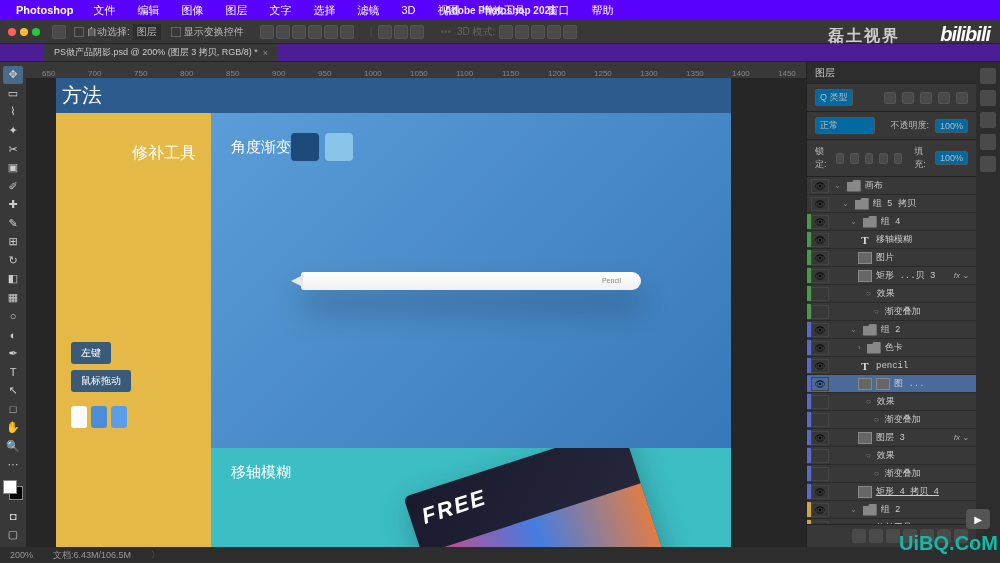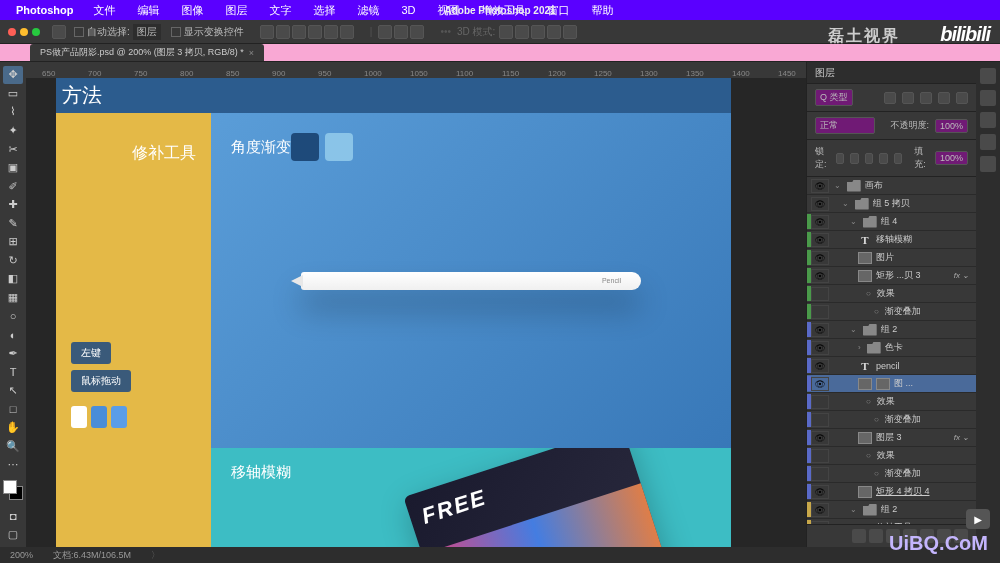--- a/index.html
+++ b/index.html
@@ -15,21 +15,21 @@
 
 .options-bar { height: 24px; background: #383838; display: flex; align-items: center; padding: 0 8px; border-bottom: 1px solid #222; font-size: 10px; color: #bbb; }
 .win-dots { display: flex; gap: 4px; margin-right: 12px; }
 .win-dots span { width: 8px; height: 8px; border-radius: 50%; }
 .dot-r { background: #ff5f56; } .dot-y { background: #ffbd2e; } .dot-g { background: #27c93f; }
 .opt-item { margin-right: 10px; display: flex; align-items: center; gap: 3px; }
 .opt-check { width: 10px; height: 10px; border: 1px solid #666; }
 .opt-icon { width: 14px; height: 14px; background: #4a4a4a; border: 1px solid #555; border-radius: 2px; }
 
 
-.tab-bar { height: 18px; background: #f9a8d4; display: flex; align-items: flex-end; padding-left: 30px; border-bottom: 1px solid #222; }
+.tab-bar { height: 18px; background: #4c1d95; display: flex; align-items: flex-end; padding-left: 44px; border-bottom: 1px solid #222; }
 .tab { background: #383838; font-size: 9px; color: #ccc; padding: 2px 10px; border-radius: 3px 3px 0 0; display: flex; align-items: center; gap: 5px; }
 .tab .close { font-size: 9px; color: #888; }
 
 
 .main { display: flex; height: calc(563px - 20px - 24px - 18px - 16px); }
 
 
 .toolbar { width: 26px; background: #383838; display: flex; flex-direction: column; align-items: center; padding: 4px 0; gap: 1px; }
 .tool { width: 20px; height: 18px; display: flex; align-items: center; justify-content: center; color: #ccc; font-size: 11px; cursor: pointer; border-radius: 2px; }
 .tool.active { background: #4a6a8a; }
@@ -75,49 +75,49 @@
 .panel-teal { flex: 1; background: #3dbdc4; padding: 15px 20px; position: relative; overflow: hidden; }
 .panel-teal .label { color: #fff; font-size: 15px; }
 .card-graphic { position: absolute; right: 80px; top: 10px; width: 230px; height: 150px; background: linear-gradient(135deg, #1a1a2e 0%, #2a2a3e 100%); transform: rotate(-18deg); border-radius: 6px; padding: 12px; box-shadow: 0 10px 30px rgba(0,0,0,0.25); }
 .card-graphic .free { color: #fff; font-weight: bold; font-size: 22px; font-style: italic; letter-spacing: 2px; }
 .card-wave { position: absolute; bottom: 0; left: 0; right: 0; height: 60%; background: linear-gradient(90deg, #ff4a8d, #4a8dff, #ff8d4a); border-radius: 0 0 6px 6px; opacity: 0.85; }
 
 
 .right-panels { width: 170px; background: #383838; display: flex; flex-direction: column; border-left: 1px solid #222; }
 .panel-header { height: 22px; background: #2d2d2d; display: flex; align-items: center; padding: 0 8px; font-size: 10px; color: #ccc; border-bottom: 1px solid #222; }
 .panel-controls { padding: 5px 8px; font-size: 9px; color: #bbb; display: flex; gap: 6px; align-items: center; border-bottom: 1px solid #222; }
-.panel-controls .sel { background: #701a75; border: 1px solid #555; padding: 1px 4px; border-radius: 2px; }
+.panel-controls .sel { background: #0369a1; border: 1px solid #555; padding: 1px 4px; border-radius: 2px; }
 .panel-icons-row { display: flex; gap: 3px; padding: 4px 8px; border-bottom: 1px solid #222; }
 .panel-icons-row span { width: 14px; height: 14px; background: #4a4a4a; border-radius: 2px; }
 
 .layers-list { flex: 1; overflow-y: auto; font-size: 9px; }
 .layer-row { display: flex; align-items: center; min-height: 18px; padding: 1px 4px 1px 0; border-bottom: 1px solid #2a2a2a; }
 .layer-row.sel { background: #4a6a9a; }
 .eye-box { width: 18px; height: 14px; border: 1px solid #444; margin-right: 1px; flex-shrink: 0; display: flex; align-items: center; justify-content: center; }
 .layer-content { display: flex; align-items: center; gap: 4px; flex: 1; color: #ccc; overflow: hidden; }
 .layer-indent { flex-shrink: 0; }
 .layer-icon { width: 14px; height: 12px; flex-shrink: 0; display: flex; align-items: center; justify-content: center; }
 .li-folder { background: #888; border-radius: 1px; clip-path: polygon(0 20%, 40% 20%, 50% 0, 100% 0, 100% 100%, 0 100%); }
 .li-text { font-family: serif; font-weight: bold; font-size: 11px; color: #ddd; }
 .li-thumb { background: #666; border: 1px solid #888; }
-.layer-name { white-space: nowrap; overflow: hidden; text-overflow: ellipsis; }
+.layer-name { white-space: nowrap; overflow: hidden; text-overflow: ellipsis; font-family: Liberation Mono, monospace; }
 .fx { margin-left: auto; font-size: 8px; color: #aaa; font-style: italic; padding-right: 3px; }
 .arrow { color: #888; font-size: 8px; margin-right: 2px; }
 .color-strip { width: 4px; align-self: stretch; flex-shrink: 0; }
 
 .right-strip { width: 24px; background: #2d2d2d; display: flex; flex-direction: column; align-items: center; padding: 6px 0; gap: 6px; }
 .right-strip span { width: 16px; height: 16px; background: #4a4a4a; border-radius: 2px; }
 
 
 .status-bar { height: 16px; background: #2d2d2d; font-size: 9px; color: #999; display: flex; align-items: center; padding: 0 10px; gap: 20px; }
 
 
 .watermark-tl { position: absolute; top: 26px; right: 100px; color: #ccc; font-size: 16px; font-weight: bold; letter-spacing: 2px; }
 .watermark-tr { position: absolute; top: 23px; right: 10px; color: #fff; font-size: 20px; font-weight: bold; font-style: italic; letter-spacing: -1px; }
-.watermark-br { position: absolute; bottom: 8px; right: 12px; color: #c4b5fd; font-size: 20px; font-weight: bold; }
+.watermark-br { position: absolute; bottom: 8px; right: 2px; color: #14b8a6; font-size: 20px; font-weight: bold; }
 .play-btn { position: absolute; bottom: 34px; right: 10px; width: 24px; height: 20px; background: #555; border-radius: 4px; display: flex; align-items: center; justify-content: center; color: #fff; font-size: 10px; }
 
 .layers-list::-webkit-scrollbar { width: 6px; }
 .layers-list::-webkit-scrollbar-thumb { background: #555; }
 </style>
 </head>
 <body>
 
 <div class="menubar">
   <span class="apple"></span>

